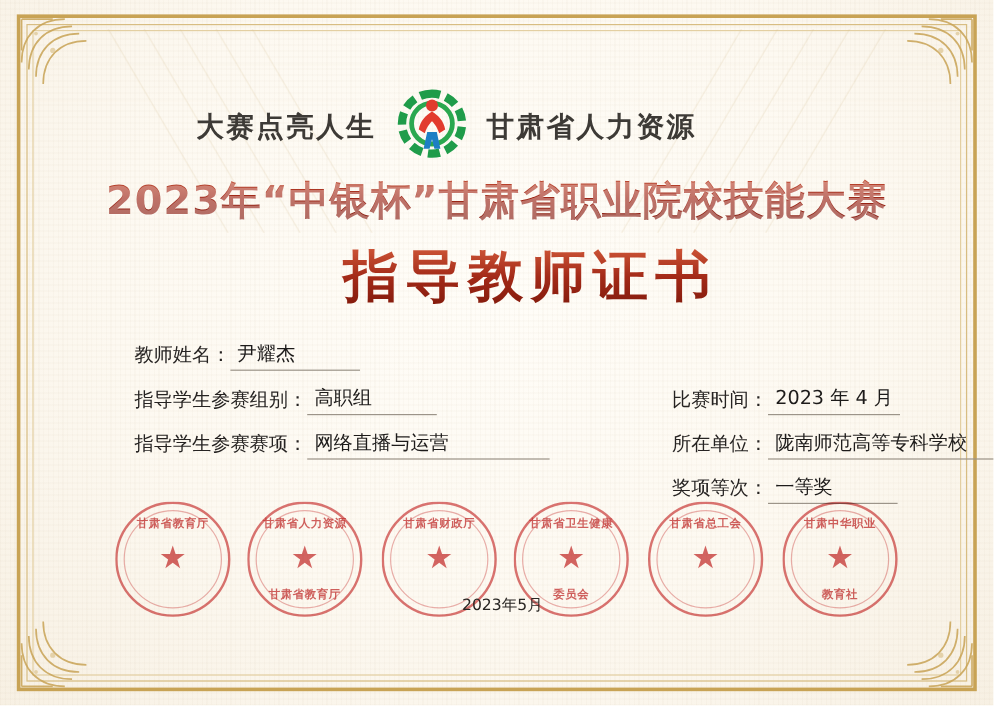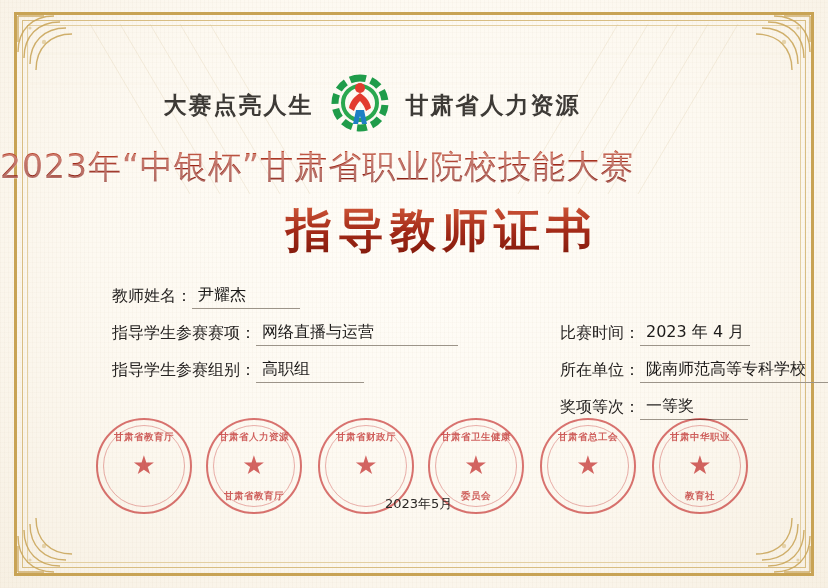--- a/index.html
+++ b/index.html
@@ -101,22 +101,23 @@
     width: 70px;
     height: 62px;
     position: relative;
   }
 
   
   .title-main {
     position: absolute;
     top: 145px;
     width: 828px;
+    text-align: center;
     font-size: 33px;
-    font-weight: 400;
+    font-weight: 700;
     letter-spacing: 1px;
     color: #8a1f14;
     background: linear-gradient(180deg, #c9553a 0%, #9d2617 45%, #7d1a0e 100%);
     -webkit-background-clip: text;
     background-clip: text;
     -webkit-text-fill-color: transparent;
     text-shadow: 0 1px 0 rgba(255,255,255,.35);
   }
   .title-sub {
     position: absolute;
@@ -344,30 +345,30 @@
 
   <div class="fields">
     <div class="field-row">
       <div class="field-left">
         <span class="f-label">教师姓名：</span>
         <span class="f-value underline u-short">尹耀杰</span>
       </div>
     </div>
     <div class="field-row">
       <div class="field-left">
+        <span class="f-label">指导学生参赛组别：</span>
+        <span class="f-value underline u-short">高职组</span>
+      </div>
+    </div>
+    <div class="field-row">
+      <div class="field-left">
         <span class="f-label">指导学生参赛赛项：</span>
         <span class="f-value underline u-long">网络直播与运营</span>
       </div>
     </div>
-    <div class="field-row">
-      <div class="field-left">
-        <span class="f-label">指导学生参赛组别：</span>
-        <span class="f-value underline u-short">高职组</span>
-      </div>
-    </div>
   </div>
 
   <div class="right-col">
     <div class="field-row" style="height:37px"></div>
     <div class="field-row">
       <span class="f-label">比赛时间：</span>
       <span class="f-value underline u-short">2023 年 4 月</span>
     </div>
     <div class="field-row">
       <span class="f-label">所在单位：</span>

